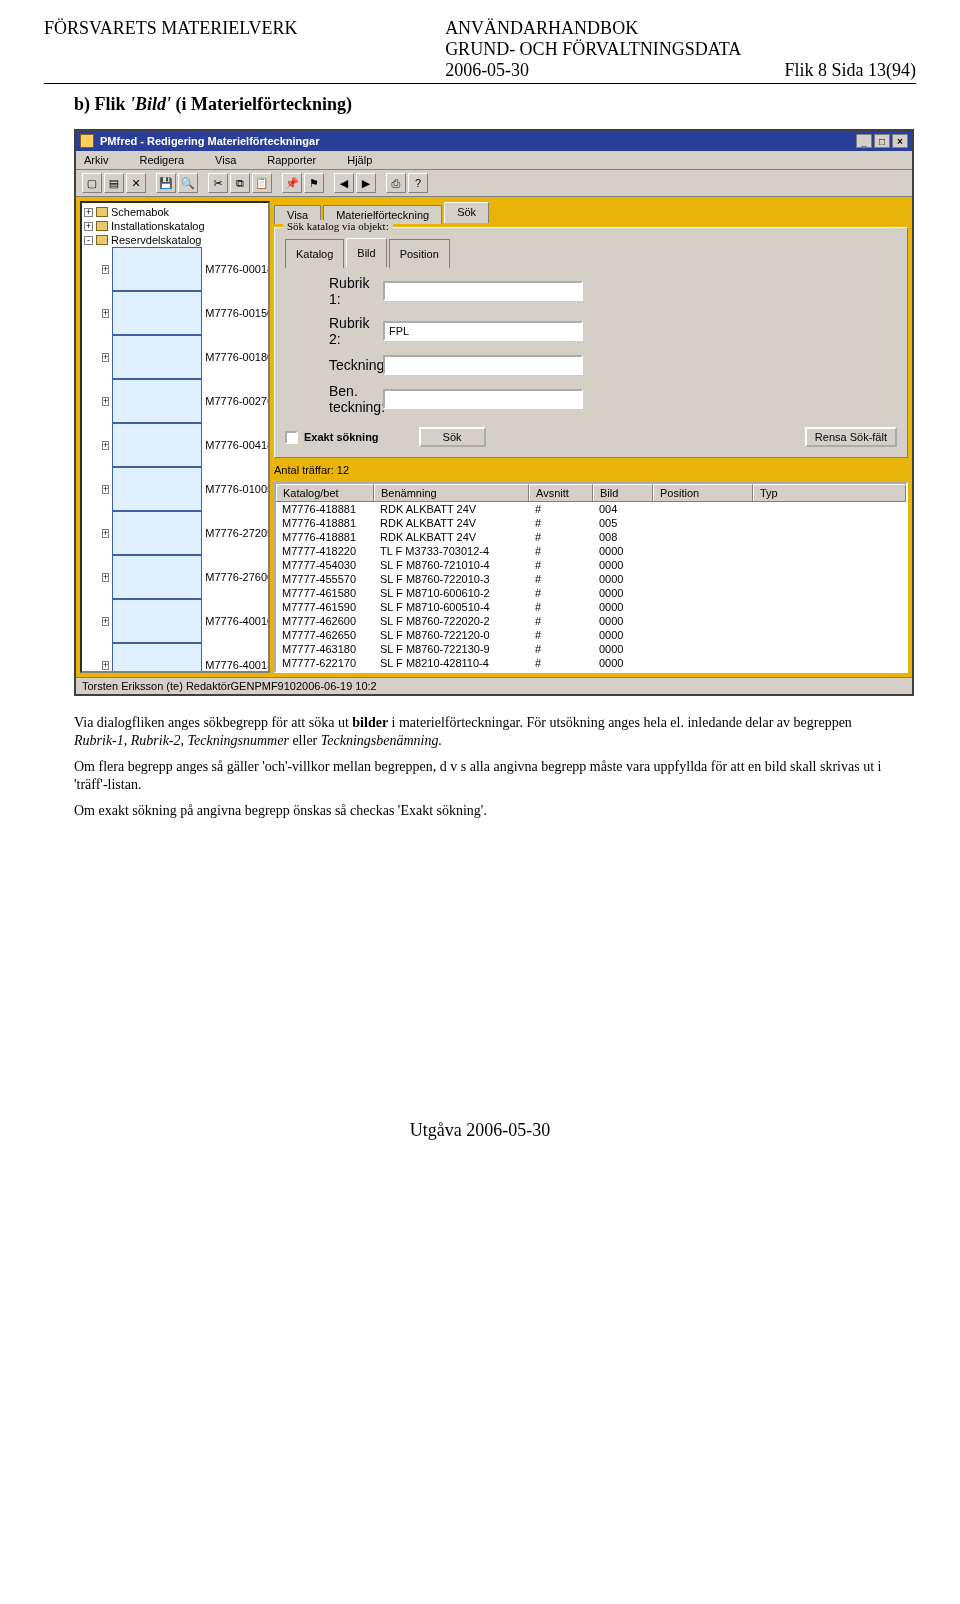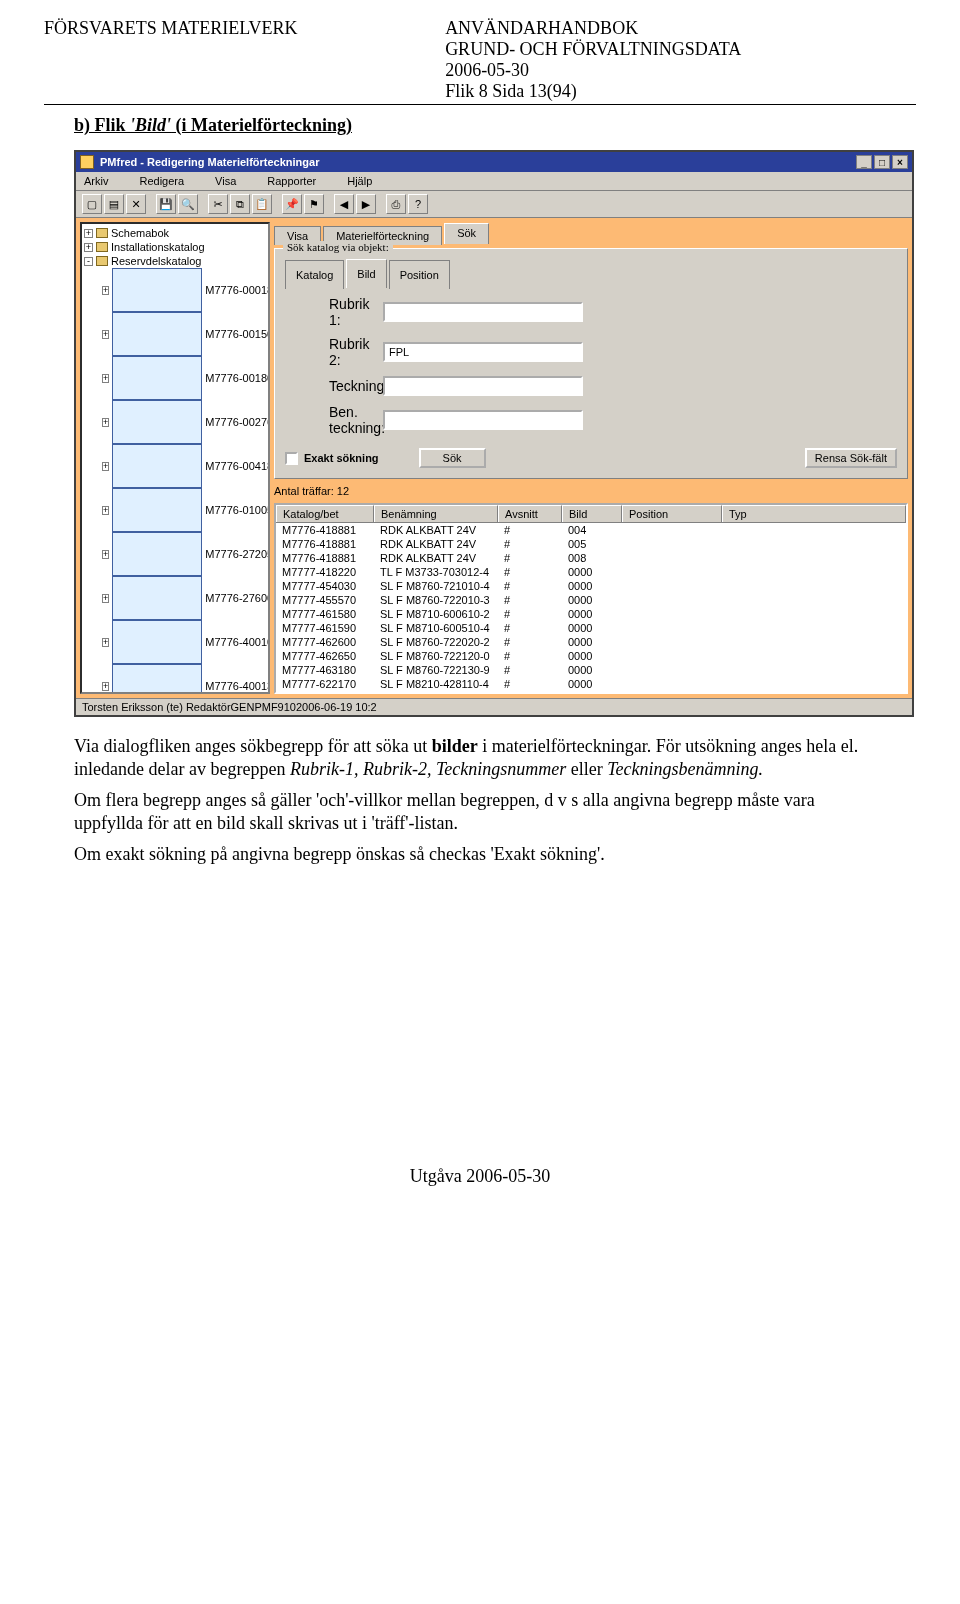--- a/index.html
+++ b/index.html
@@ -17,37 +17,36 @@
   }
   .hdr {
     display: flex;
     justify-content: space-between;
     font-size: 18px;
     font-weight: normal;
   }
   .hdr-left { flex: 0 0 46%; }
   .hdr-right { flex: 0 0 54%; }
   .hdr-right .line2 { }
-  .hdr-right .line3 { display: flex; justify-content: space-between; flex-direction: column; }
+  .hdr-right .line3 { display: flex; justify-content: space-between; }
   .hr { border-bottom: 1.5px solid #000; margin-top: 2px; margin-bottom: 10px; }
   .section-title {
     font-size: 18px;
     margin: 8px 0 14px 30px;
-    text-decoration: underline;
   }
   .section-title .italic { font-style: italic; }
   .shot-wrap {
     margin: 0 0 18px 30px;
   }
   .app {
     width: 840px;
     border: 2px solid #404040;
     font-family: Tahoma, Arial, sans-serif;
     font-size: 11px;
-    background: #fdba74;
+    background: #eab308;
     color: #000;
   }
   .titlebar {
     background: linear-gradient(#2a3f9a, #2a3f9a);
     color: #fff;
     display: flex;
     align-items: center;
     justify-content: space-between;
     padding: 2px 4px;
     height: 20px;
@@ -200,40 +199,40 @@
     overflow: auto;
   }
   .rheaders { display: flex; background: #d4d0c8; border-bottom: 1px solid #808080; font-size: 11px; }
   .rh {
     border-right: 1px solid #808080;
     border-top: 1px solid #fff; border-left: 1px solid #fff;
     padding: 2px 6px;
     cursor: pointer;
   }
   .c1 { width: 98px; }
-  .c2 { width: 124px; }
+  .c2 { width: 155px; }
   .c3 { width: 64px; }
   .c4 { width: 60px; }
   .c5 { width: 100px; }
   .c6 { flex: 1; }
   .rrow { display: flex; font-size: 11px; padding: 0 0; line-height: 14px; }
   .rc { overflow: hidden; white-space: nowrap; padding: 0 6px; }
   .statusbar {
     display: flex;
     justify-content: flex-start;
     border-top: 1px solid #808080;
     background: #d4d0c8;
     font-size: 11px;
     padding: 2px 6px;
   }
   .statusbar .sr { display: flex; }
 
   .bodytext {
     margin: 10px 30px 0 30px;
-    font-size: 18px;
+    font-size: 14px;
     line-height: 1.28;
   }
   .bodytext p { margin: 0 0 8px 0; }
   .italic { font-style: italic; }
   .footer {
     text-align: center;
     font-size: 18px;
     margin-top: 300px;
     padding-bottom: 20px;
   }

